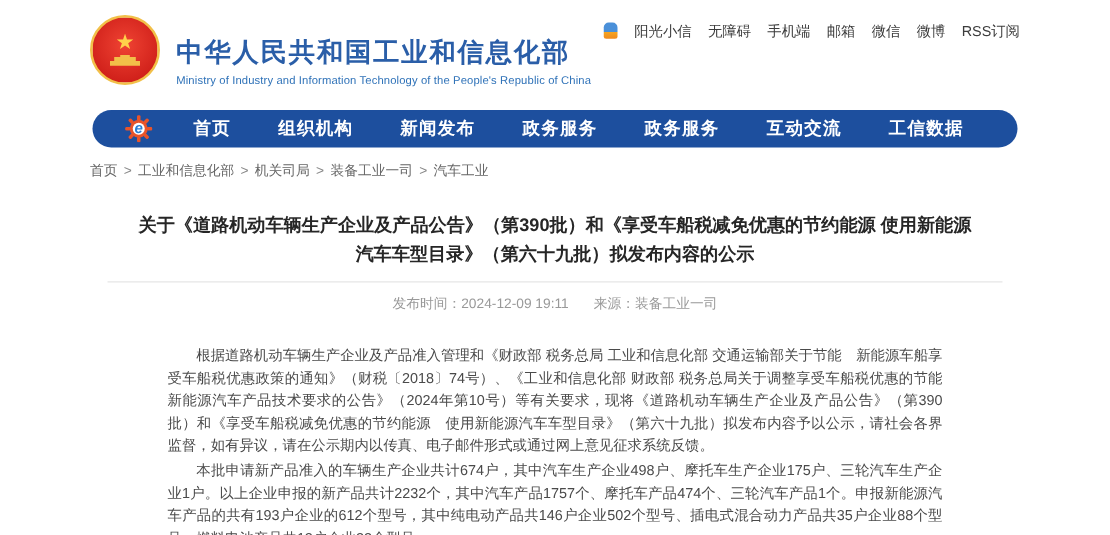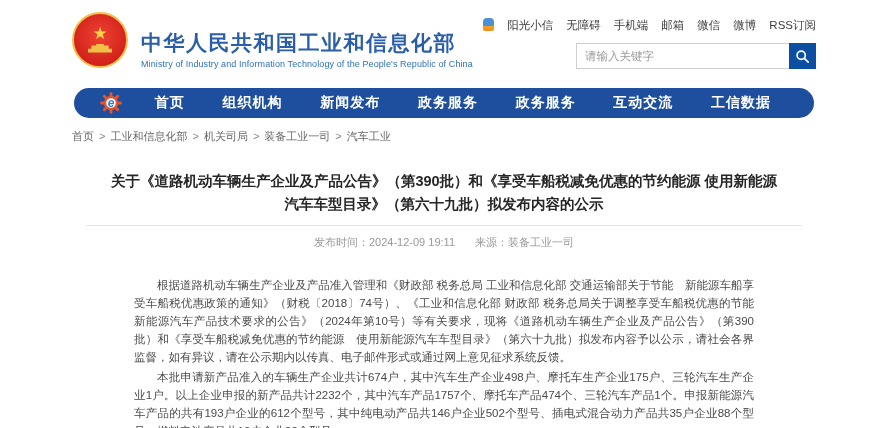--- a/index.html
+++ b/index.html
@@ -102,31 +102,20 @@
       </div>
     </div>
 
     <div class="top-right">
       <div class="quick-links">
         <span class="mascot-icon"></span>
         <span>
           
         <a href="#">阳光小信</a><a href="#">无障碍</a><a href="#">手机端</a><a href="#">邮箱</a><a href="#">微信</a><a href="#">微博</a><a href="#">RSS订阅</a></span>
       </div>
-      <div class="search-row">
-        <input class="search-input" type="text" placeholder="请输入关键字" style="">
-        <button class="search-btn">
-          <span style="display:flex;">
-            <svg width="15" height="15" viewBox="0 0 15 15">
-              <circle cx="6.2" cy="6.2" r="4.1" fill="none" stroke="#fff" stroke-width="1.7"></circle>
-              <line x1="9.4" y1="9.4" x2="13.2" y2="13.2" stroke="#fff" stroke-width="1.7" stroke-linecap="round"></line>
-            </svg>
-          </span>
-        </button>
-      </div>
     </div>
   </div>
 
   <nav class="navbar">
     <div class="nav-logo">
       <svg width="22" height="22" viewBox="0 0 22 22">
         <g fill="#e8542a">
           <circle cx="11" cy="11" r="7.2"></circle>
           <rect x="9.6" y="0.2" width="2.8" height="4.4" rx="1"></rect>
           <rect x="9.6" y="0.2" width="2.8" height="4.4" rx="1" transform="rotate(45 11 11)"></rect>

